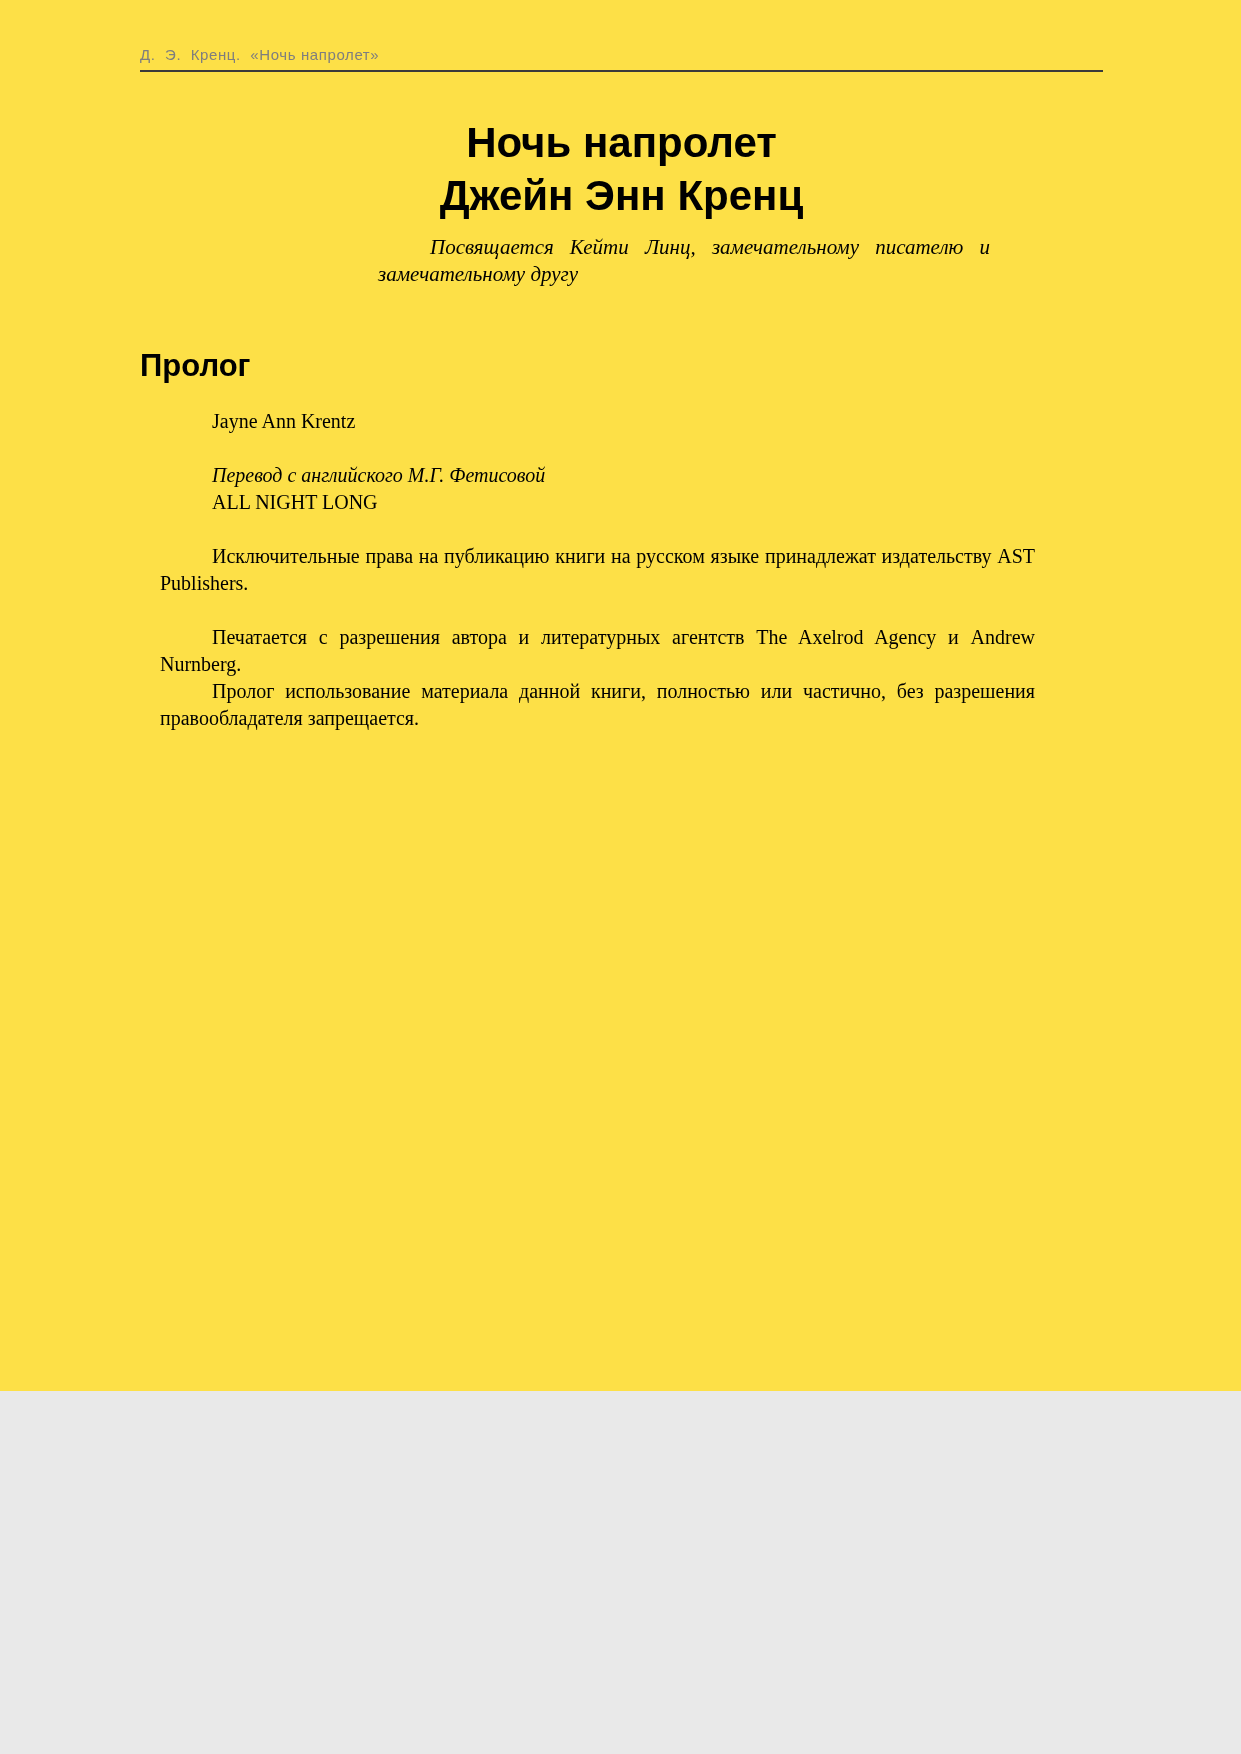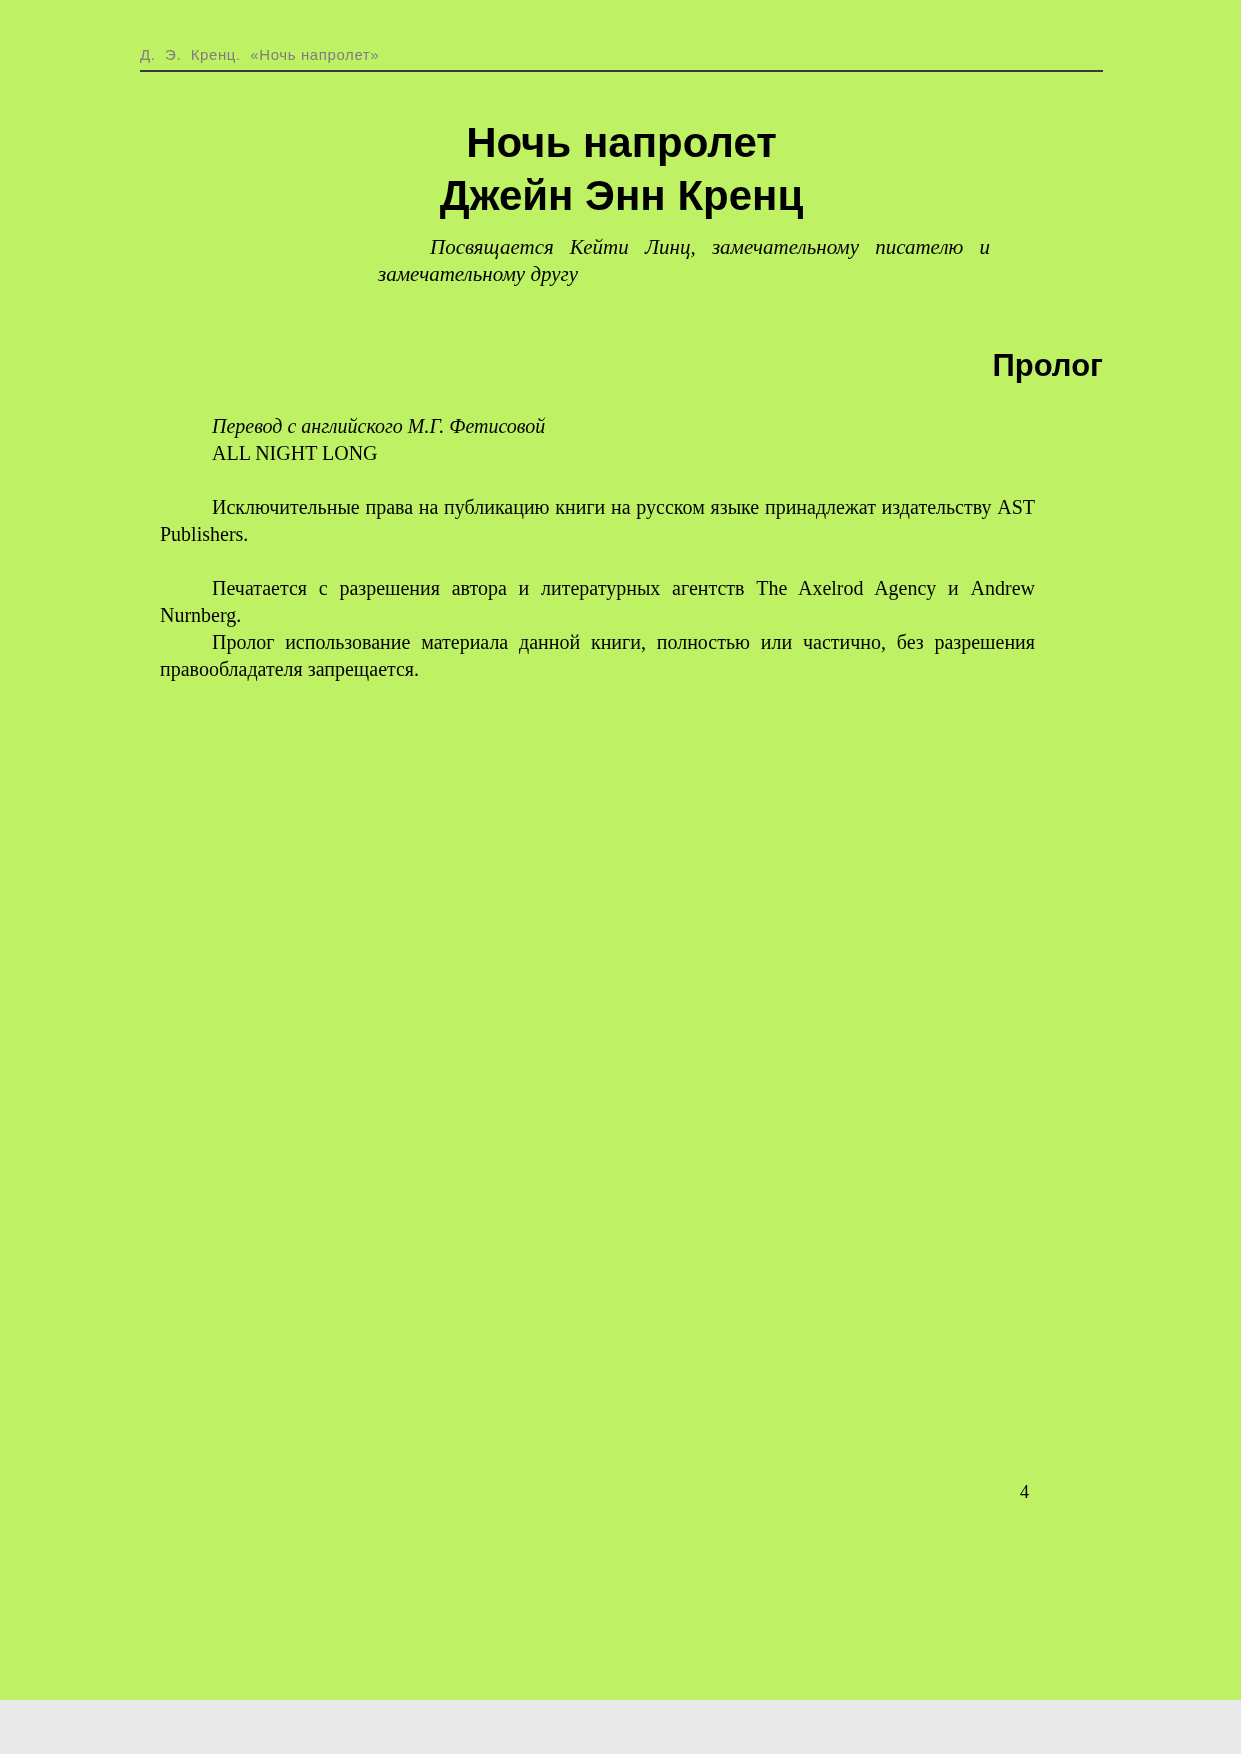--- a/index.html
+++ b/index.html
@@ -1,22 +1,22 @@
 <!DOCTYPE html>
 <html><head>
 <meta charset="utf-8">
 <style>
   * { box-sizing: border-box; }
   html, body { margin: 0; padding: 0; background: #e9e9e9; }
   .page {
     position: relative;
     width: 1241px;
-    height: 1700px;
+    height: 1391px;
     margin: 0 auto;
-    background: #bef264;
+    background: #fde047;
     color: #000000;
     font-family: "Liberation Serif", "DejaVu Serif", serif;
     padding: 46px 138px 0 140px;
     overflow: hidden;
   }
   .running-header-text {
     display: block;
     font-family: "Liberation Sans", "DejaVu Sans", sans-serif;
     font-size: 15px;
     color: #7e7e7e;
@@ -43,21 +43,21 @@
     line-height: 27px;
   }
   .dedication-line1 {
     text-align: justify;
     text-align-last: justify;
     text-indent: 52px;
   }
   .dedication-line2 { text-align: left; }
   .chapter-heading {
     margin: 58px 0 0 0;
-    text-align: right;
+    text-align: left;
     font-family: "Liberation Sans", "DejaVu Sans", sans-serif;
     font-weight: 700;
     font-size: 31px;
     line-height: 40px;
   }
   .body-text {
     margin: 22px 68px 0 20px;
     font-size: 20px;
     line-height: 27px;
   }
@@ -94,20 +94,21 @@
   </div>
 
   <div class="dedication">
     <div class="dedication-line1">Посвящается Кейти Линц, замечательному писателю и</div>
     <div class="dedication-line2">замечательному другу</div>
   </div>
 
   <h2 class="chapter-heading">Пролог</h2>
 
   <div class="body-text">
+    <p class="line indent">Jayne Ann Krentz</p>
     <p class="line indent italic spaced">Перевод с английского М.Г. Фетисовой</p>
     <p class="line indent">ALL NIGHT LONG</p>
     <p class="para spaced">Исключительные права на публикацию книги на русском языке принадлежат издатель­ству AST Publishers.</p>
     <p class="para spaced">Печатается с разрешения автора и литературных агентств The Axelrod Agency и Andrew Nurnberg.</p>
     <p class="para">Пролог использование материала данной книги, полностью или частично, без разре­шения правообладателя запрещается.</p>
   </div>
 
   <div class="page-number">4</div>
 
 </div>

